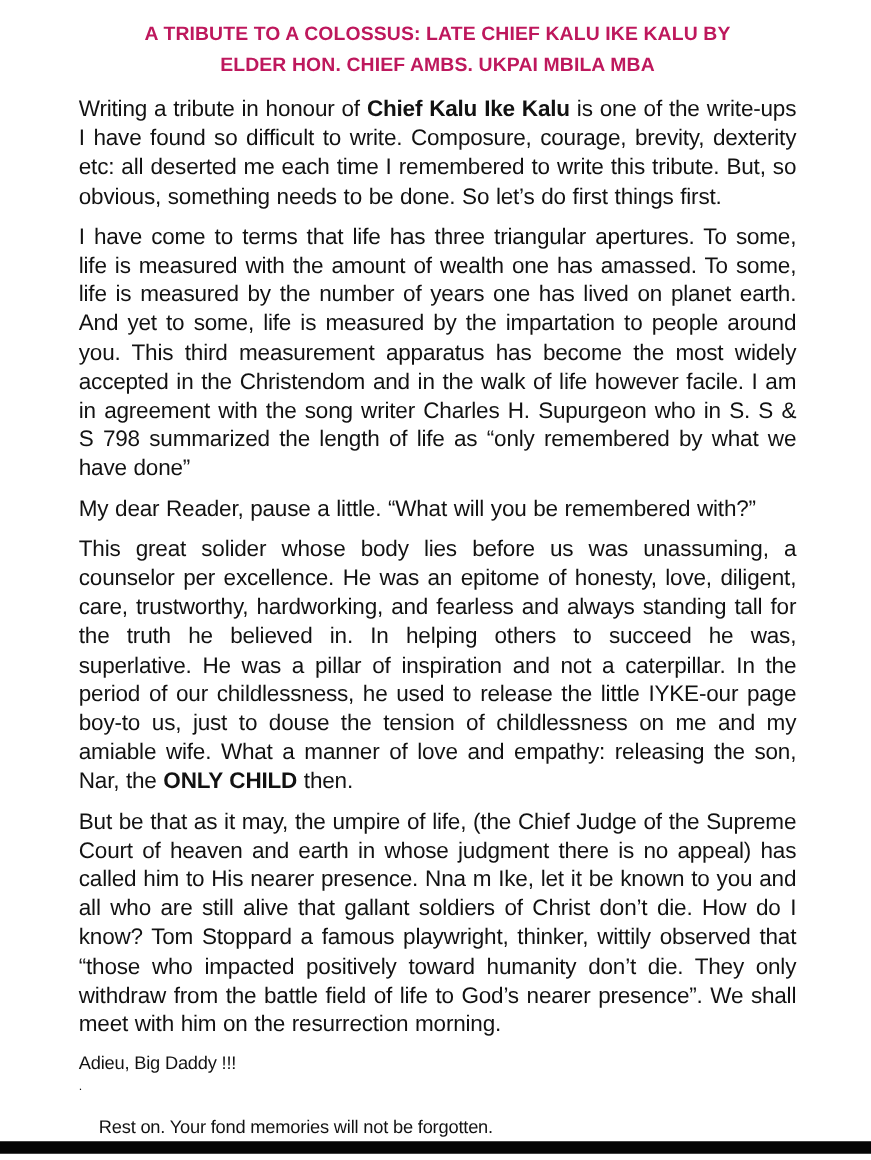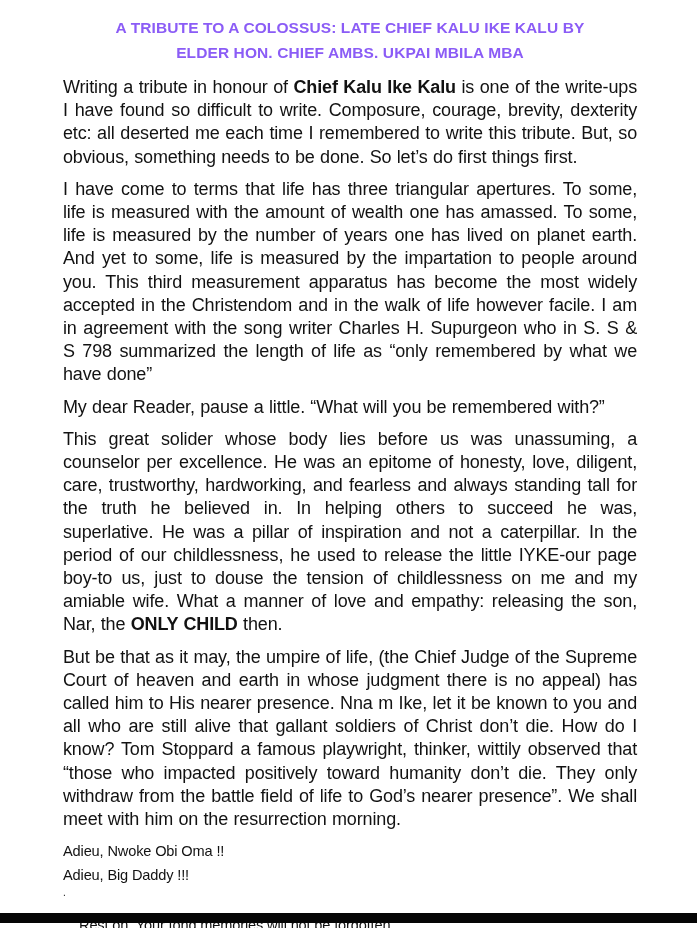--- a/index.html
+++ b/index.html
@@ -21,21 +21,21 @@
     width: 697px;
     padding: 15px 60px 0 63px;
   }
   .title {
     font-size: 15.5px;
     font-weight: bold;
     text-align: center;
     line-height: 25px;
     letter-spacing: 0.1px;
     margin: 0 0 11px 0;
-    color: #8b5cf6;
+    color: #be185d;
   }
   .para {
     font-size: 18px;
     line-height: 23.2px;
     text-align: justify;
     letter-spacing: -0.15px;
     word-spacing: 0.5px;
     margin: 0 0 9px 0;
   }
   .para .b { font-weight: bold; }
@@ -79,21 +79,20 @@
 
   <p class="para"><span>I have come to terms that life has three triangular apertures. To some, life is measured with the amount of wealth one has amassed. To some, life is measured by the number of years one has lived on planet earth. And yet to some, life is measured by the impartation to people around you. This third measurement apparatus has become the most widely accepted in the Christendom and in the walk of life however facile. I am in agreement with the song writer Charles H. Supurgeon who in S. S &amp; S 798 summarized the length of life as “only remembered by what we have done”</span></p>
 
   <p class="para"><span>My dear Reader, pause a little. “What will you be remembered with?”</span></p>
 
   <p class="para"><span>This great solider whose body lies before us was unassuming, a counselor per excellence. He was an epitome of honesty, love, diligent, care, trustworthy, hardworking, and fearless and always standing tall for the truth he believed in. In helping others to succeed he was, superlative. He was a pillar of inspiration and not a caterpillar. In the period of our childlessness, he used to release the little IYKE-our page boy-to us, just to douse the tension of childlessness on me and my amiable wife. What a manner of love and empathy: releasing the son, Nar, the </span><span class="b">ONLY CHILD</span><span> then.</span></p>
 
   <p class="para"><span>But be that as it may, the umpire of life, (the Chief Judge of the Supreme Court of heaven and earth in whose judgment there is no appeal) has called him to His nearer presence. Nna m Ike, let it be known to you and all who are still alive that gallant soldiers of Christ don’t die. How do I know? Tom Stoppard a famous playwright, thinker, wittily observed that “those who impacted positively toward humanity don’t die. They only withdraw from the battle field of life to God’s nearer presence”. We shall meet with him on the resurrection morning.</span></p>
 
   <div class="adieu-block">
-    <div>Adieu, Nwoke Obi Oma !!</div>
     <div>Adieu, Big Daddy !!!</div>
   </div>
 
   <div class="stray-dot">.</div>
 
   <p class="closing">Rest on. Your fond memories will not be forgotten.</p>
 
 </div>
 
 <div class="bottom-bar"></div>

